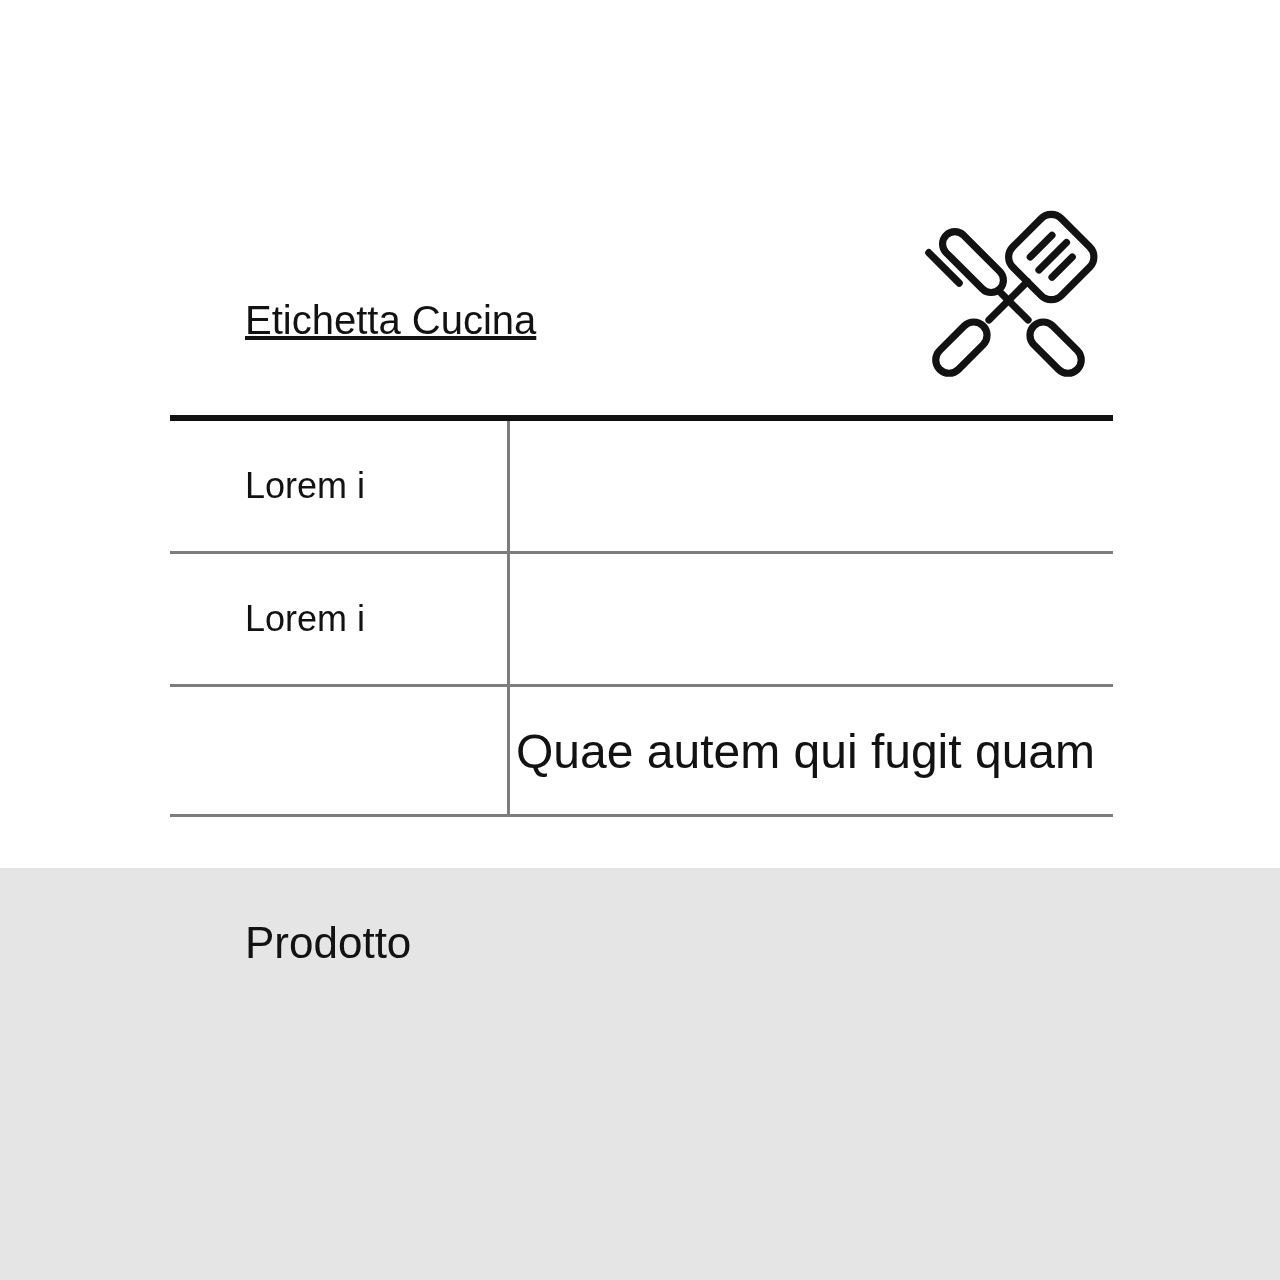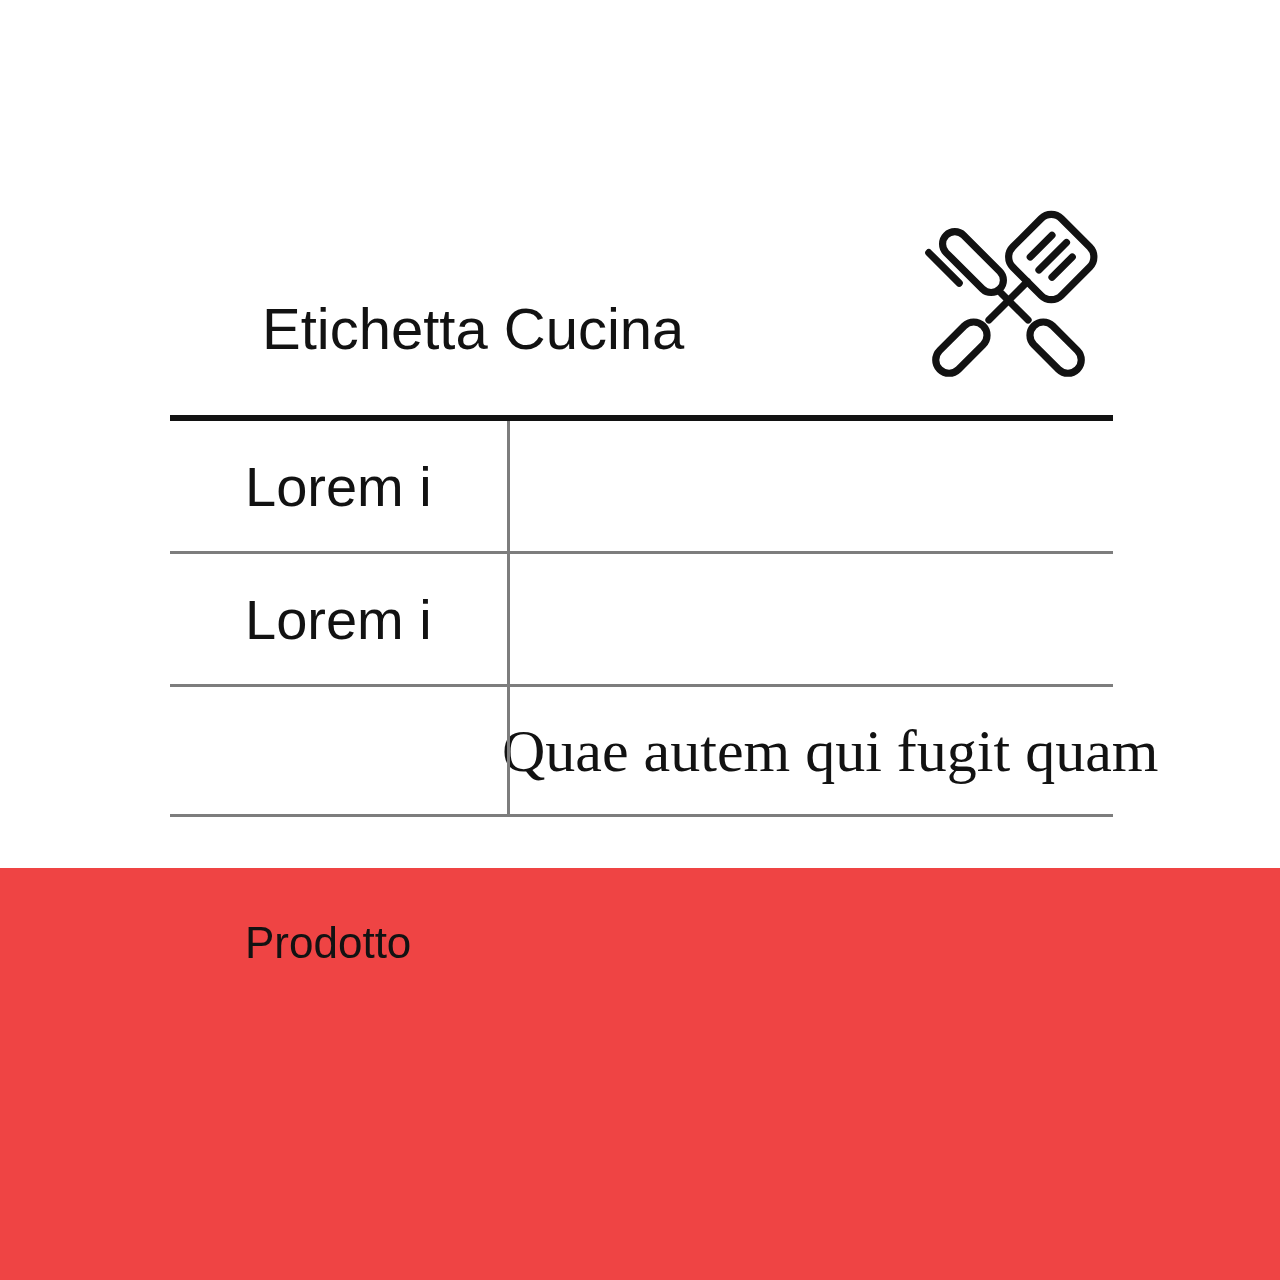--- a/index.html
+++ b/index.html
@@ -1,44 +1,44 @@
 <!DOCTYPE html>
 <html><head>
 <meta charset="utf-8">
 <style>
   html,body{margin:0;padding:0;background:#ffffff;}
   .canvas{
     position:relative;width:1280px;height:1280px;background:#ffffff;overflow:hidden;
     font-family:"Liberation Sans", sans-serif;color:#121212;
   }
   .title{
-    position:absolute;left:262px;top:300px;font-size:58px;line-height:1;white-space:nowrap;
+    position:absolute;left:245px;top:300px;font-size:40px;line-height:1;white-space:nowrap;text-decoration:underline;
   }
   .utensils{position:absolute;left:906px;top:198px;width:205px;height:205px;}
   .table{
     position:absolute;left:170px;top:415px;width:943px;
     border-top:6px solid #121212;
   }
   .vline{
     position:absolute;left:337px;top:0;bottom:0;width:3px;background:#7d7d7d;z-index:2;
   }
   .row{
     position:relative;height:130px;border-bottom:3px solid #7d7d7d;
     display:flex;align-items:center;
   }
   .row:last-child{height:127px;}
   .row .label{
-    padding-left:75px;font-size:56px;white-space:nowrap;z-index:1;
+    padding-left:75px;font-size:36px;white-space:nowrap;z-index:1;
   }
   .row .value{
-    position:absolute;left:332px;top:50%;transform:translateY(-50%);
-    font-size:60px;white-space:nowrap;z-index:1;font-family:Liberation Serif, serif;
+    position:absolute;left:346px;top:50%;transform:translateY(-50%);
+    font-size:48px;white-space:nowrap;z-index:1;
   }
   .footer{
-    position:absolute;left:0;top:868px;width:1280px;height:412px;background:#ef4444;
+    position:absolute;left:0;top:868px;width:1280px;height:412px;background:#e5e5e5;
   }
   .footer-label{
     position:absolute;left:245px;top:53px;font-size:44px;line-height:1;white-space:nowrap;
   }
 </style>
 </head>
 <body>
 
 <div class="canvas">
 

